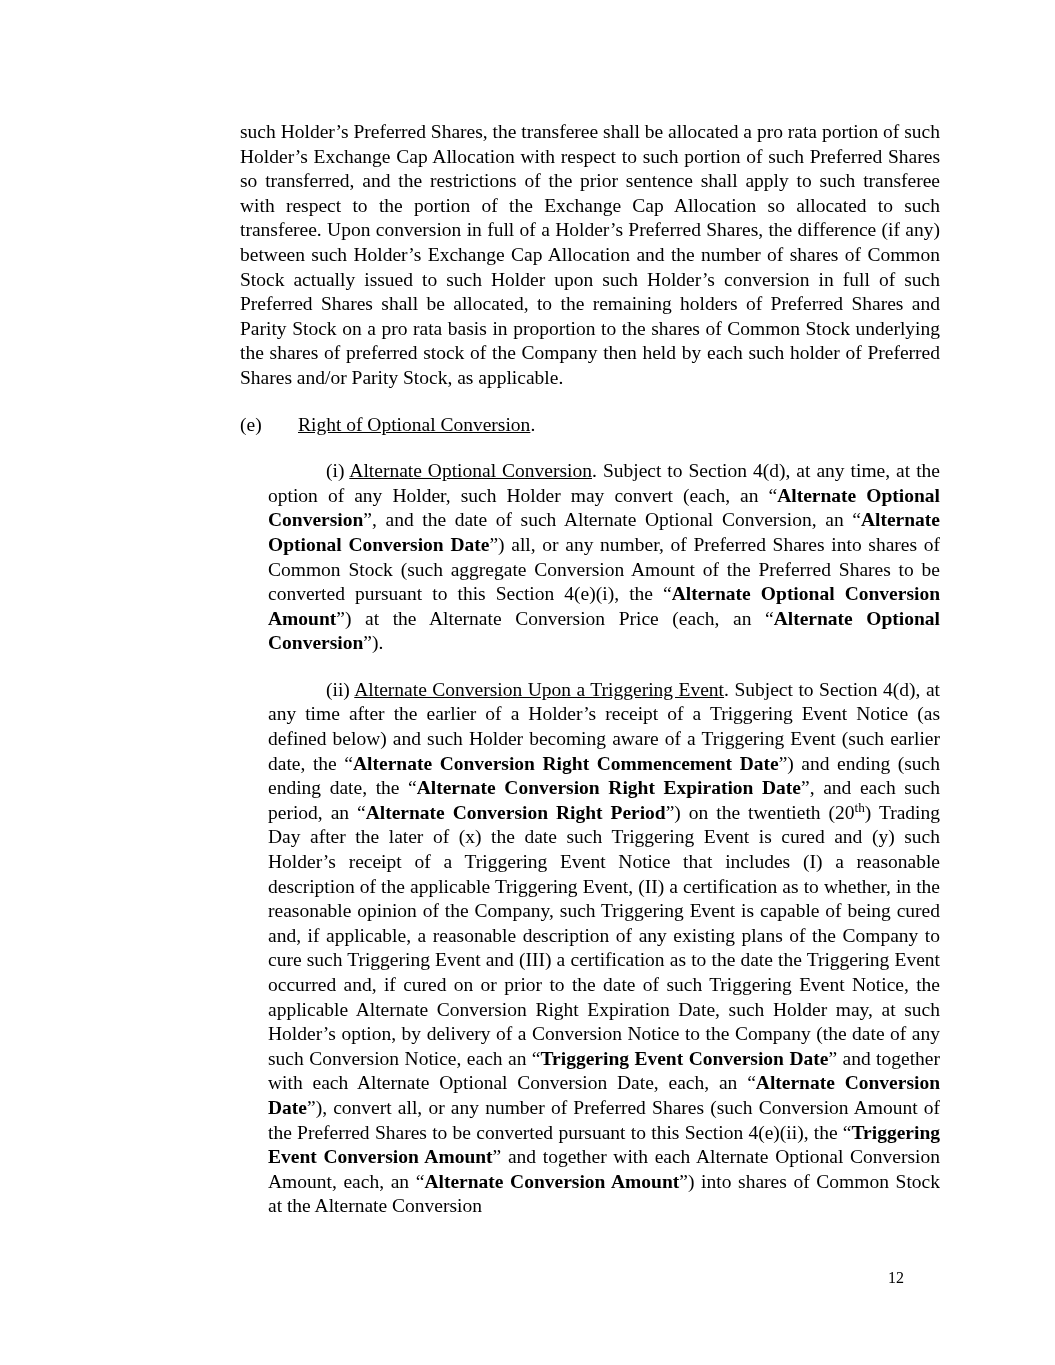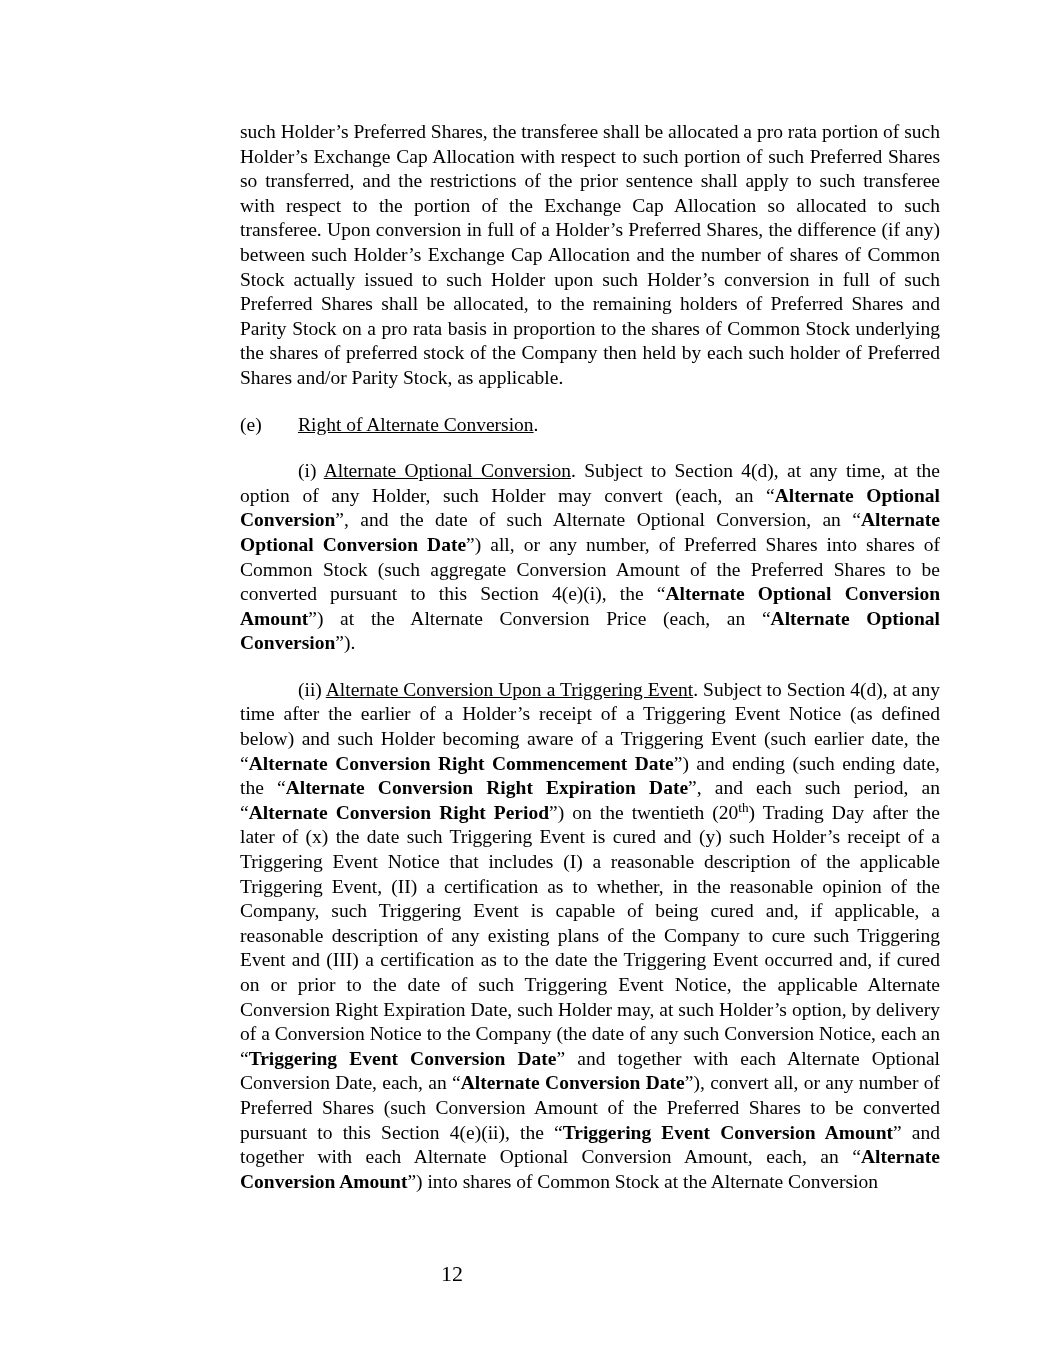--- a/index.html
+++ b/index.html
@@ -26,20 +26,21 @@
   p {
     margin: 0 0 0 0;
     font-size: 19.5px;
     line-height: 24.6px;
     text-align: justify;
     text-justify: inter-word;
     hyphens: none;
   }
   p.gap {
     margin-top: 22px;
+    margin-left: 28px;
   }
   p.indent-first {
     text-indent: 58px;
   }
   .u {
     text-decoration: underline;
   }
   .b {
     font-weight: bold;
   }
@@ -63,36 +64,36 @@
   sup {
     font-size: 0.68em;
     vertical-align: super;
     line-height: 0;
   }
   .page-number {
     position: absolute;
     left: 0;
     right: 0;
     bottom: 78px;
-    text-align: center;
-    font-size: 22px;
+    text-align: right;
+    font-size: 16px;
   }
 </style>
 </head>
 <body>
 
 <div class="page">
 
   <div class="body-text">
 
     <p>such Holder’s Preferred Shares, the transferee shall be allocated a pro rata portion of such Holder’s Exchange Cap Allocation with respect to such portion of such Preferred Shares so transferred, and the restrictions of the prior sentence shall apply to such transferee with respect to the portion of the Exchange Cap Allocation so allocated to such transferee.  Upon conversion in full of a Holder’s Preferred Shares, the difference (if any) between such Holder’s Exchange Cap Allocation and the number of shares of Common Stock actually issued to such Holder upon such Holder’s conversion in full of such Preferred Shares shall be allocated, to the remaining holders of Preferred Shares and Parity Stock on a pro rata basis in proportion to the shares of Common Stock underlying the shares of preferred stock of the Company then held by each such holder of Preferred Shares and/or Parity Stock, as applicable.</p>
 
     <div class="list-row">
       <div class="list-marker">(e)</div>
-      <div class="list-body"><span class="u">Right of Alternate Conversion</span><span>.</span></div>
+      <div class="list-body"><span class="u">Right of Optional Conversion</span><span>.</span></div>
     </div>
 
     <p class="gap indent-first"><span>(i)</span> <span class="u">Alternate Optional Conversion</span><span>.  Subject to Section 4(d), at any time, at the option of any Holder, such Holder may convert (each, an “</span><span class="b">Alternate Optional Conversion</span><span>”, and the date of such Alternate Optional Conversion, an “</span><span class="b">Alternate Optional Conversion Date</span><span>”) all, or any number, of Preferred Shares into shares of Common Stock (such aggregate Conversion Amount of the Preferred Shares to be converted pursuant to this Section 4(e)(i), the “</span><span class="b">Alternate Optional Conversion Amount</span><span>”) at the Alternate Conversion Price (each, an  “</span><span class="b">Alternate Optional Conversion</span><span>”).</span></p>
 
     <p class="gap indent-first"><span>(ii)</span> <span class="u">Alternate Conversion Upon a Triggering Event</span><span>.  Subject to Section 4(d), at any time after the earlier of a Holder’s receipt of a Triggering Event Notice (as defined below) and such Holder becoming aware of a Triggering Event (such earlier date, the “</span><span class="b">Alternate Conversion Right Commencement Date</span><span>”) and ending (such ending date, the “</span><span class="b">Alternate Conversion Right Expiration Date</span><span>”, and each such period, an “</span><span class="b">Alternate Conversion Right Period</span><span>”) on the twentieth (20</span><sup>th</sup><span>) Trading Day after the later of (x) the date such Triggering Event is cured and (y) such Holder’s receipt of a Triggering Event Notice that includes (I) a reasonable description of the applicable Triggering Event, (II) a certification as to whether, in the reasonable opinion of the Company, such Triggering Event is capable of being cured and, if applicable, a reasonable description of any existing plans of the Company to cure such Triggering Event and (III) a certification as to the date the Triggering Event occurred and, if cured on or prior to the date of such Triggering Event Notice, the applicable Alternate Conversion Right Expiration Date, such Holder may, at such Holder’s option, by delivery of a Conversion Notice to the Company (the date of any such Conversion Notice, each an “</span><span class="b">Triggering Event Conversion Date</span><span>” and together with each Alternate Optional Conversion Date, each, an “</span><span class="b">Alternate Conversion Date</span><span>”), convert all, or any number of Preferred Shares (such Conversion Amount of the Preferred Shares to be converted pursuant to this Section 4(e)(ii), the “</span><span class="b">Triggering Event Conversion Amount</span><span>” and together with each Alternate Optional Conversion Amount, each, an “</span><span class="b">Alternate Conversion Amount</span><span>”) into shares of Common Stock at the Alternate Conversion</span></p>
 
   </div>
 
   <div class="page-number">12</div>
 

